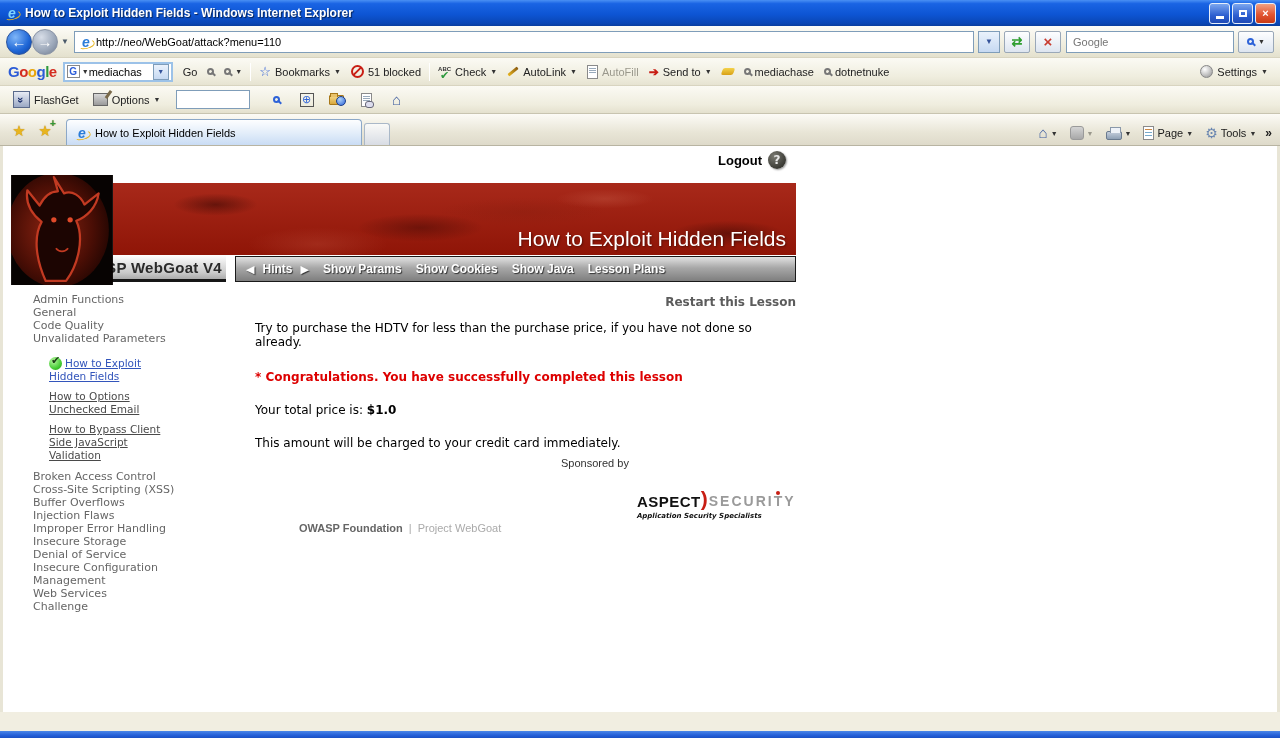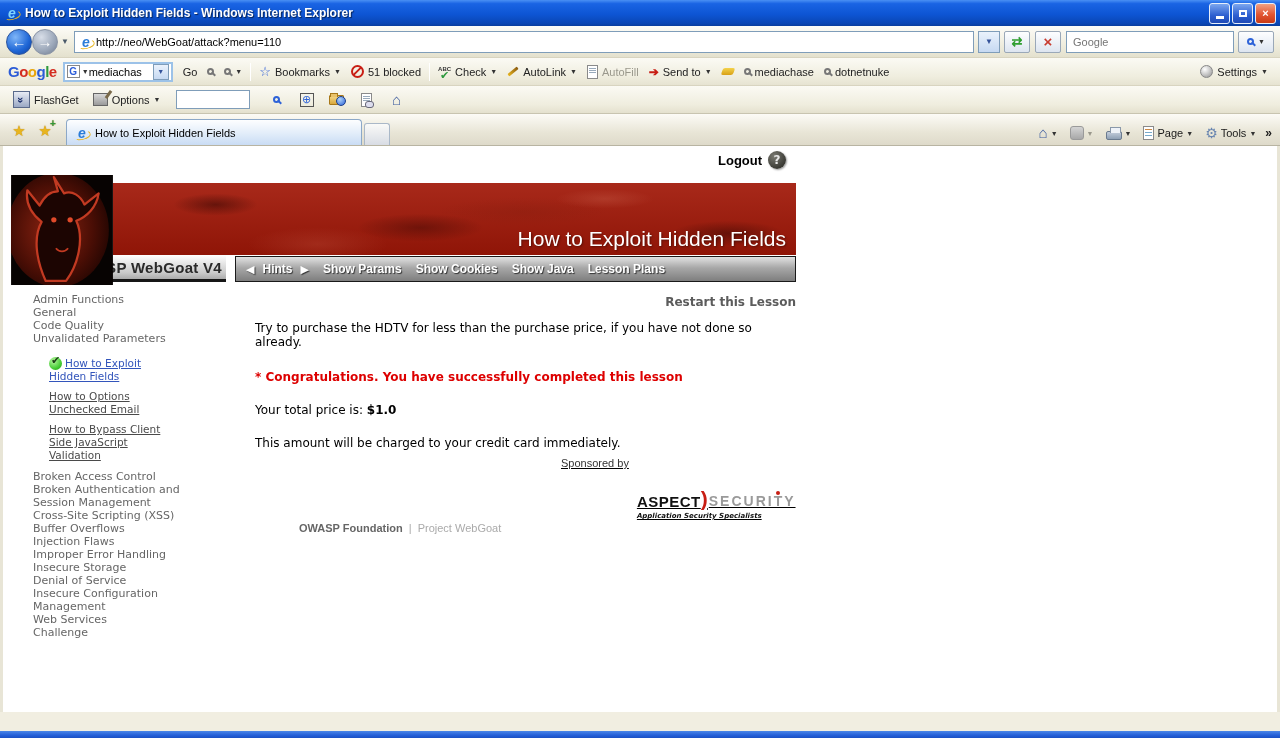--- a/index.html
+++ b/index.html
@@ -164,21 +164,21 @@
   .check-ball::after{content:'✔';position:absolute;left:2px;top:-3px;color:#1A3A14;font-size:11px;}
   .bottom-cats .side-cat{width:158px;}
 
   .main{position:absolute;left:252px;top:149px;width:541px;height:400px;font-size:12px;color:#000;}
   .restart{text-align:right;font-weight:bold;color:#5C5C5C;font-size:12px;}
   .instruction{margin-top:12px;}
   .success{margin-top:21px;color:#DD0000;font-weight:bold;}
   .price-line{margin-top:19px;}
   .price-val{font-weight:bold;}
   .charge-note{margin-top:19px;}
-  .sponsor{position:absolute;left:306px;top:158px;display:flex;align-items:flex-start;gap:8px;text-decoration:underline;}
+  .sponsor{position:absolute;left:306px;top:158px;display:flex;align-items:flex-start;gap:8px;}
   .sponsored-by{font-size:11px;color:#333;margin-top:4px;font-family:"Liberation Sans",sans-serif;}
   .aspect-logo{display:flex;flex-direction:column;margin-top:38px;}
   .aspect-row{display:flex;align-items:center;font-family:"Liberation Sans",sans-serif;}
   .aspect-1{font-weight:900;font-size:15px;color:#111;letter-spacing:0.5px;}
   .aspect-paren{color:#C81E14;font-size:21px;font-weight:bold;margin:-4px 1px 0 0;}
   .aspect-2{font-weight:bold;font-size:14px;color:#9A9A9A;letter-spacing:2px;position:relative;}
   .aspect-2::after{content:'';position:absolute;right:16px;top:-2px;width:4px;height:4px;border-radius:50%;background:#C81E14;}
   .aspect-tag{font-size:7px;font-weight:bold;font-style:italic;color:#111;margin-top:1px;}
   .footer{position:absolute;left:44px;top:227px;font-size:11px;font-family:"Liberation Sans",sans-serif;}
   .footer .org{font-weight:bold;color:#666;}
@@ -430,21 +430,20 @@
         </div>
         <div class="lesson">
           <a class="dark">How to Options Unchecked Email</a>
         </div>
         <div class="lesson">
           <a class="dark">How to Bypass Client Side JavaScript Validation</a>
         </div>
       </div>
       <div class="bottom-cats">
         <div class="side-cat">Broken Access Control</div>
-        <div class="side-cat">Broken Authentication and Session Management</div>
         <div class="side-cat">Cross-Site Scripting (XSS)</div>
         <div class="side-cat">Buffer Overflows</div>
         <div class="side-cat">Injection Flaws</div>
         <div class="side-cat">Improper Error Handling</div>
         <div class="side-cat">Insecure Storage</div>
         <div class="side-cat">Denial of Service</div>
         <div class="side-cat">Insecure Configuration Management</div>
         <div class="side-cat">Web Services</div>
         <div class="side-cat">Challenge</div>
       </div>

